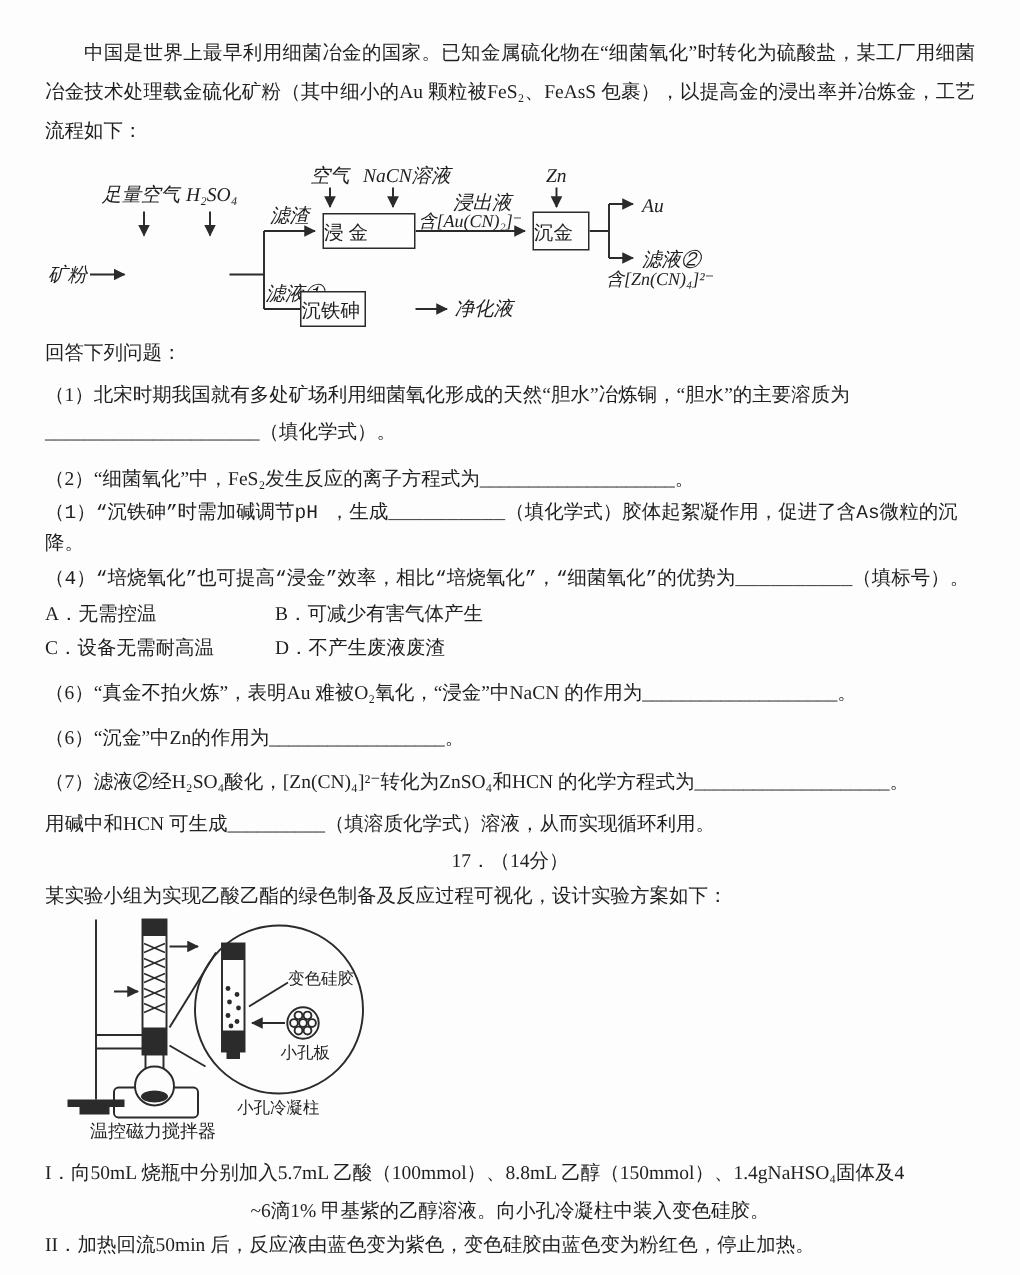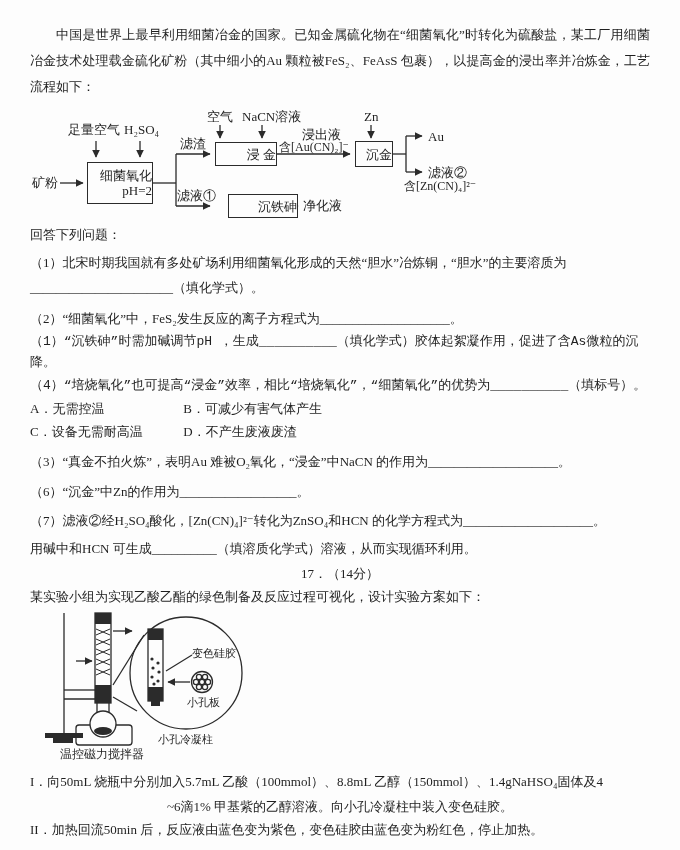--- a/index.html
+++ b/index.html
@@ -19,25 +19,25 @@
   .mt7 { margin-top:7px; }
   .mt6 { margin-top:6px; }
   .mt4 { margin-top:4px;text-align:center; }
   .mt2 { margin-top:2px; }
   .sub { margin-top:4px; }
   .opts { margin-top:2px; }
   .opt-first { display:inline-block; width:150px; }
   
   .flow { position:relative; width:620px; height:115px; margin-top:8px; }
   .flow svg { position:absolute; left:0; top:0; }
-  .flabel { position:absolute; font-size:13px; line-height:13px; white-space:nowrap; }
+  .flabel { position:absolute; font-size:13px; line-height:13px; white-space:nowrap;font-style:italic; }
   .fsmall { font-size:12px; line-height:12px; }
   .fbox {
     position:absolute; border:1.3px solid #2b2b2b; background:#fdfdfd;
-    display:flex; flex-direction:column; align-items:flex-end; justify-content:center;
+    display:flex; flex-direction:column; align-items:flex-start; justify-content:center;
     font-size:13px; line-height:15px; white-space:nowrap; text-align:center;
   }
   
   .apparatus { position:relative; width:340px; height:150px; margin:4px 0 0 10px; }
   .apparatus svg { position:absolute; left:0; top:0; }
   .alabel { position:absolute; font-size:11px; line-height:13px; white-space:nowrap; }
   .alabel.small { font-size:12px; }
   .stroke { stroke:#2b2b2b; fill:none; stroke-width:1.3; }
   .fill   { fill:#2b2b2b; stroke:none; }
 </style>
@@ -68,61 +68,57 @@
       <path d="M363,46 H376"></path>
       <path d="M376,28 V64"></path>
       <path d="M376,28 H392" marker-end="url(#ar)"></path>
       <path d="M376,64 H392" marker-end="url(#ar)"></path>
       <path d="M247,98 H268" marker-end="url(#ar)"></path>
     </g>
   </svg>
   <div class="flabel" style="left:2px;top:68px">矿粉</div>
   <div class="flabel" style="left:38px;top:15px">足量空气</div>
   <div class="flabel" style="left:94px;top:15px">H₂SO₄</div>
-  <div class="fbox" style="left:57px;top:54px;width:66px;height:42px">
-    <div>细菌氧化</div>
-    <div>pH=2</div>
-  </div>
   <div class="flabel" style="left:150px;top:29px">滤渣</div>
   <div class="flabel" style="left:147px;top:81px">滤液①</div>
   <div class="flabel" style="left:177px;top:2px">空气</div>
   <div class="flabel" style="left:212px;top:2px">NaCN溶液</div>
   <div class="fbox" style="left:185px;top:34px;width:62px;height:24px">
     <div>浸  金</div>
   </div>
   <div class="flabel" style="left:272px;top:20px">浸出液</div>
   <div class="flabel fsmall" style="left:249px;top:33px">含[Au(CN)₂]⁻</div>
   <div class="flabel" style="left:334px;top:2px">Zn</div>
   <div class="fbox" style="left:325px;top:33px;width:38px;height:26px">
     <div>沉金</div>
   </div>
   <div class="flabel" style="left:398px;top:22px">Au</div>
   <div class="flabel" style="left:398px;top:58px">滤液②</div>
   <div class="flabel fsmall" style="left:374px;top:72px">含[Zn(CN)₄]²⁻</div>
-  <div class="fbox" style="left:198px;top:86px;width:70px;height:24px">
+  <div class="fbox" style="left:170px;top:86px;width:44px;height:24px">
     <div>沉铁砷</div>
   </div>
   <div class="flabel" style="left:273px;top:91px">净化液</div>
 </div>
 
 <p class="q mt13">回答下列问题：</p>
 <p class="q mt6">（1）北宋时期我国就有多处矿场利用细菌氧化形成的天然“胆水”冶炼铜，“胆水”的主要溶质为</p>
 <p class="sub">______________________（填化学式）。</p>
 <p class="q">（2）“细菌氧化”中，FeS₂发生反应的离子方程式为____________________。</p>
 <p class="q mt13">（1）“沉铁砷”时需加碱调节pH ，生成__________（填化学式）胶体起絮凝作用，促进了含As微粒的沉降。</p>
 <p class="q mt13">（4）“培烧氧化”也可提高“浸金”效率，相比“培烧氧化”，“细菌氧化”的优势为__________（填标号）。</p>
 <p class="opts">
   <span class="opt-first">A．无需控温</span>
   <span>B．可减少有害气体产生</span>
 </p>
 <p class="opts">
   <span class="opt-first">C．设备无需耐高温</span>
   <span>D．不产生废液废渣</span>
 </p>
-<p class="q mt9">（3）“真金不拍火炼”，表明Au 难被O₂氧化，“浸金”中NaCN 的作用为____________________。</p>
+<p class="q mt9">（6）“真金不拍火炼”，表明Au 难被O₂氧化，“浸金”中NaCN 的作用为____________________。</p>
 <p class="q mt9">（6）“沉金”中Zn的作用为__________________。</p>
 <p class="q mt8">（7）滤液②经H₂SO₄酸化，[Zn(CN)₄]²⁻转化为ZnSO₄和HCN 的化学方程式为____________________。</p>
 <p class="q mt7">用碱中和HCN 可生成__________（填溶质化学式）溶液，从而实现循环利用。</p>
 <p class="q mt4">17．（14分）</p>
 <p class="mt2">某实验小组为实现乙酸乙酯的绿色制备及反应过程可视化，设计实验方案如下：</p>
 
 <div class="apparatus">
   <svg width="340" height="150">
     <defs>
       <marker id="ar2" markerWidth="7" markerHeight="7" refX="5.5" refY="3" orient="auto">

